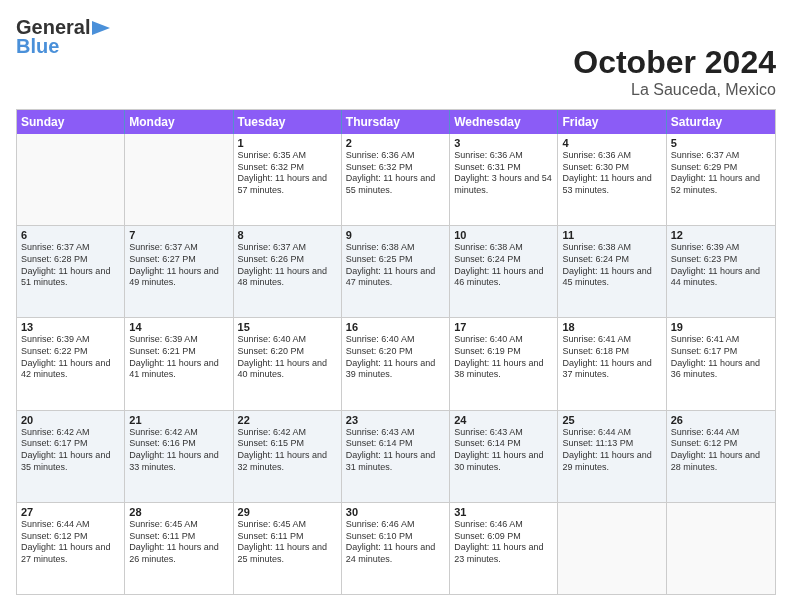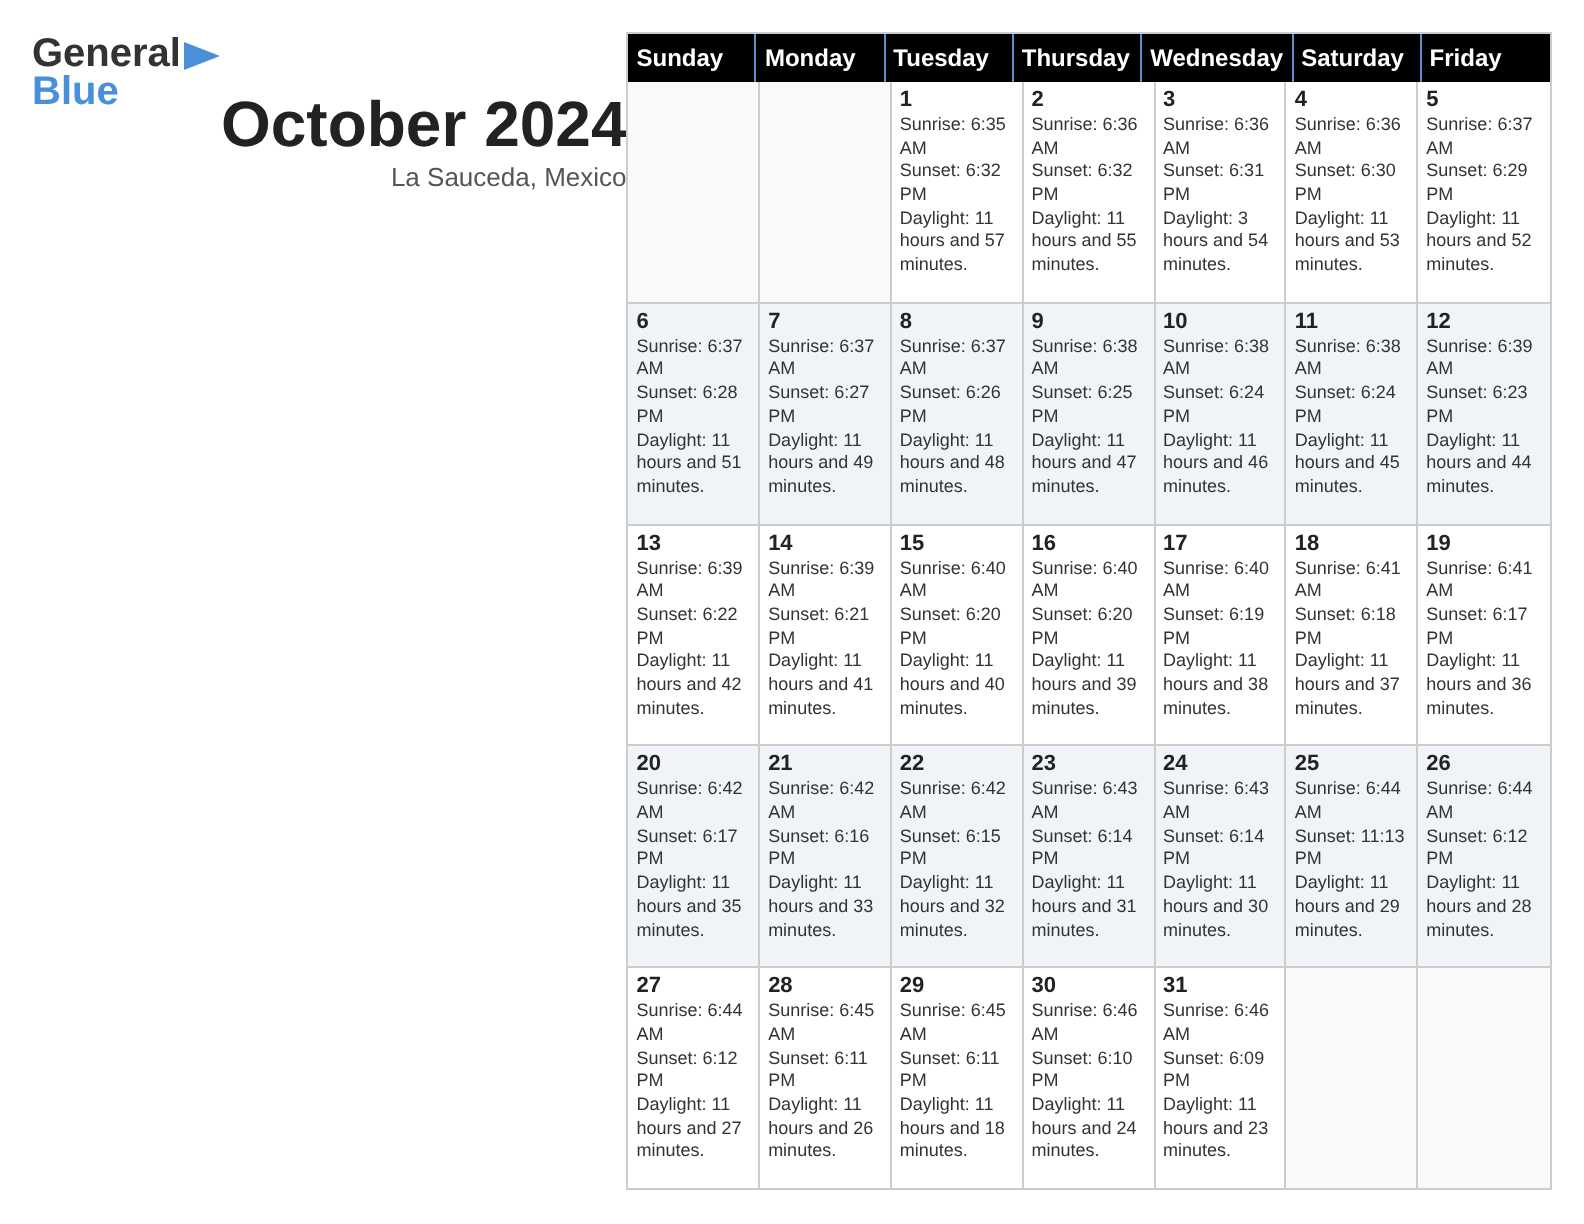--- a/index.html
+++ b/index.html
@@ -8,20 +8,21 @@
       height: 612px;
       font-family: Arial, sans-serif;
       background: #fff;
       overflow: hidden;
     }
     .page {
       width: 792px;
       height: 611px;
       padding: 16px;
       display: flex;
+      flex-direction: column;
     }
     .header {
       display: flex;
       justify-content: space-between;
       align-items: flex-start;
       margin-bottom: 10px;
     }
     .logo {
       display: flex;
       align-items: center;
@@ -29,33 +30,33 @@
     .title-section {
       text-align: right;
       margin-top: 28px;
     }
     .month-title {
       font-size: 32px;
       font-weight: bold;
       color: #222;
     }
     .location {
-      font-size: 13px;
+      font-size: 16px;
       color: #555;
     }
     .calendar {
       flex: 1;
       display: flex;
       flex-direction: column;
       border: 1px solid #ccc;
     }
     .cal-header {
       display: grid;
       grid-template-columns: repeat(7, 1fr);
-      background: #000000;
+      background: #8b5cf6;
     }
     .cal-header-cell {
       color: #fff;
       font-size: 12px;
       font-weight: bold;
       padding: 5px 4px;
       text-align: left;
       border-right: 1px solid #5590cc;
     }
     .cal-header-cell:last-child { border-right: none; }
@@ -116,22 +117,22 @@
     </div>
   </div>
 
   <div class="calendar">
     <div class="cal-header">
     <div class="cal-header-cell">Sunday</div>
         <div class="cal-header-cell">Monday</div>
         <div class="cal-header-cell">Tuesday</div>
         <div class="cal-header-cell">Thursday</div>
         <div class="cal-header-cell">Wednesday</div>
+        <div class="cal-header-cell">Friday</div>
         <div class="cal-header-cell">Saturday</div>
-        <div class="cal-header-cell">Friday</div>
       </div>
     <div class="cal-body">
     <div class="cal-row">
           <div class="cal-cell empty"></div>
           <div class="cal-cell empty"></div>
           <div class="cal-cell">
             <div class="day-num">1</div>
             <div class="cell-line">Sunrise: 6:35 AM</div>
             <div class="cell-line">Sunset: 6:32 PM</div>
             <div class="cell-line">Daylight: 11 hours and 57 minutes.</div>
@@ -303,21 +304,21 @@
           <div class="cal-cell">
             <div class="day-num">28</div>
             <div class="cell-line">Sunrise: 6:45 AM</div>
             <div class="cell-line">Sunset: 6:11 PM</div>
             <div class="cell-line">Daylight: 11 hours and 26 minutes.</div>
           </div>
           <div class="cal-cell">
             <div class="day-num">29</div>
             <div class="cell-line">Sunrise: 6:45 AM</div>
             <div class="cell-line">Sunset: 6:11 PM</div>
-            <div class="cell-line">Daylight: 11 hours and 18 minutes.</div>
+            <div class="cell-line">Daylight: 11 hours and 25 minutes.</div>
           </div>
           <div class="cal-cell">
             <div class="day-num">30</div>
             <div class="cell-line">Sunrise: 6:46 AM</div>
             <div class="cell-line">Sunset: 6:10 PM</div>
             <div class="cell-line">Daylight: 11 hours and 24 minutes.</div>
           </div>
           <div class="cal-cell">
             <div class="day-num">31</div>
             <div class="cell-line">Sunrise: 6:46 AM</div>

